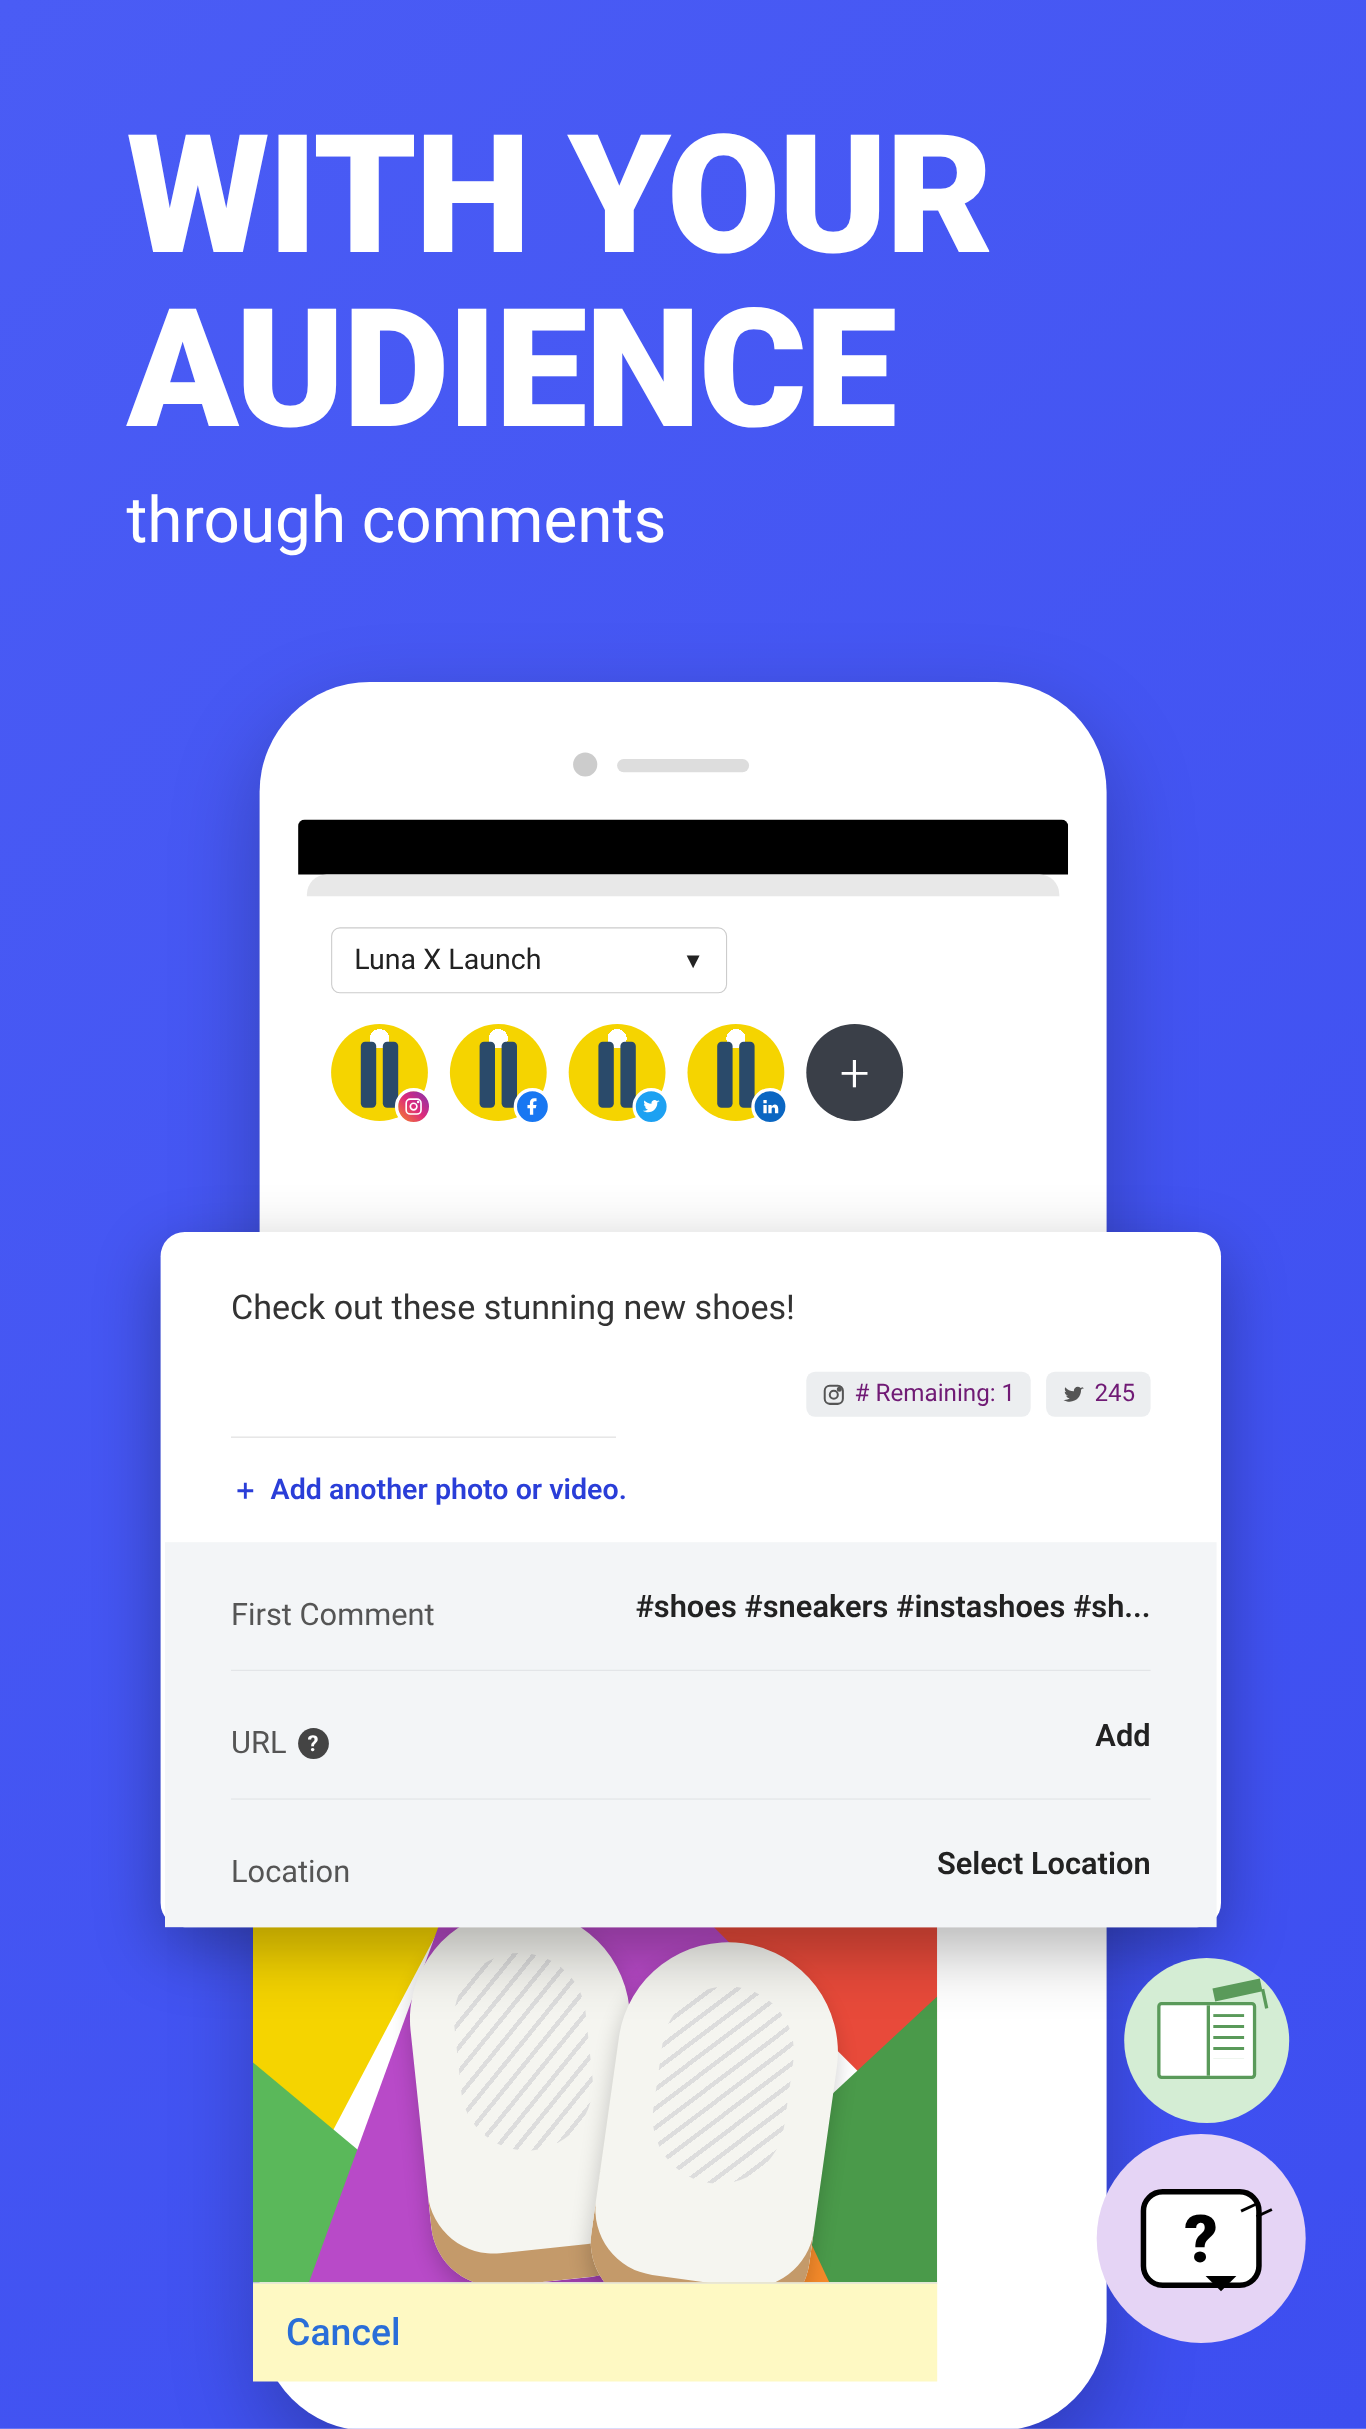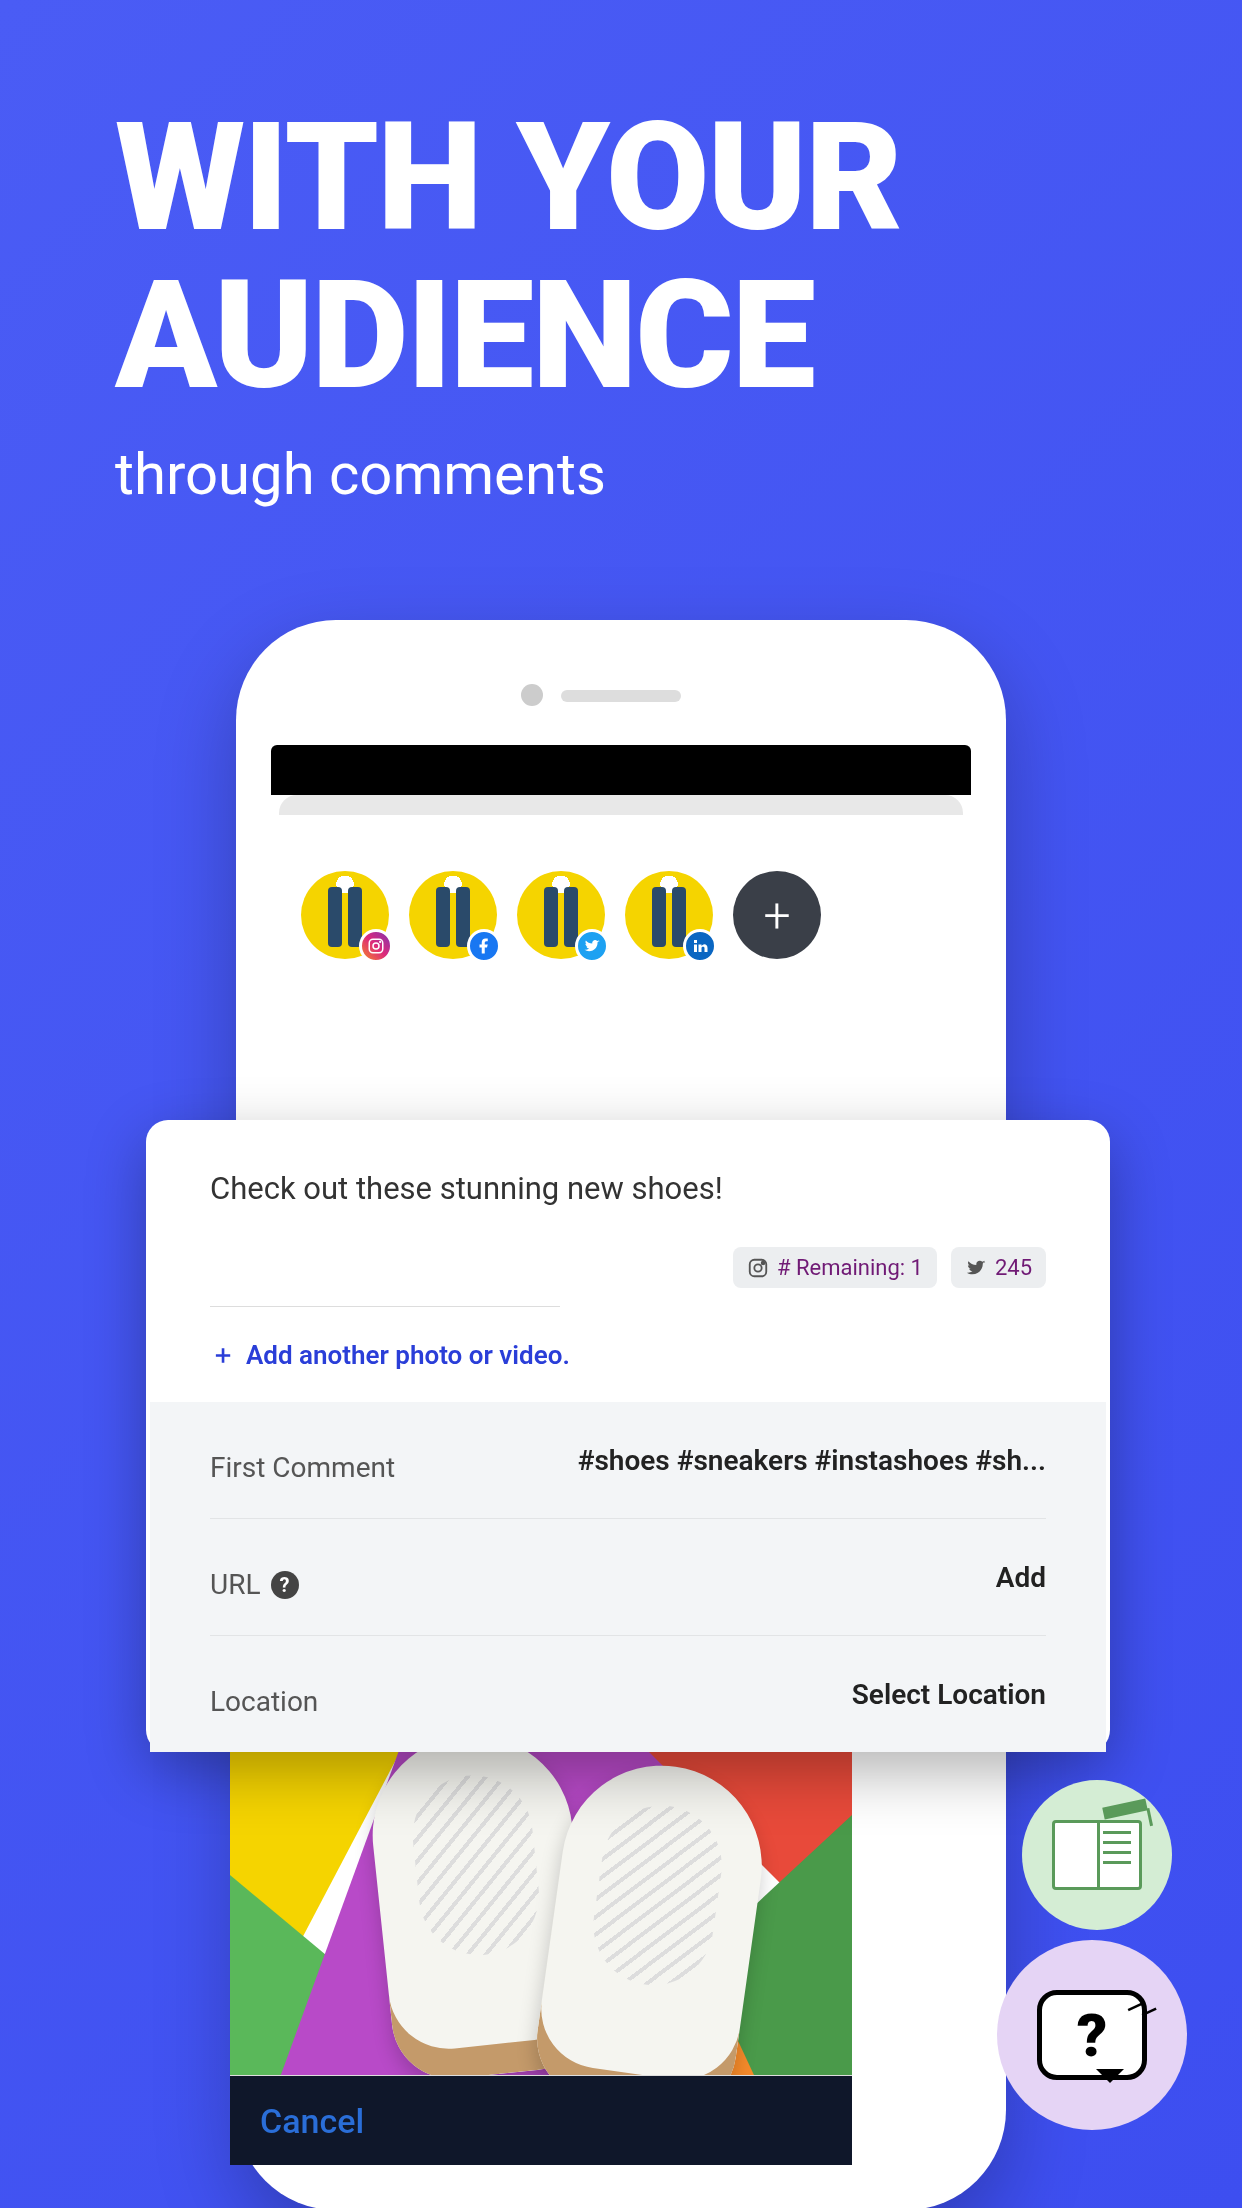--- a/index.html
+++ b/index.html
@@ -179,21 +179,21 @@
     content: ""; position: absolute; top: 40px; left: 50%; transform: translateX(-50%);
     width: 120px; height: 180px; border-radius: 60px;
     background: repeating-linear-gradient(135deg,#ddd 0 4px,#f5f5f0 4px 14px);
   }
   .cancel-bar {
     position: absolute;
     top: 2075px;
     left: 230px;
     width: 622px;
     height: 90px;
-    background: #0f172a;
+    background: #fef9c3;
     border-top: 1px solid #ddd;
     display: flex; align-items: center; padding: 0 30px;
     font-size: 34px; color: #2a6ed8; font-weight: 500;
     z-index: 5;
   }
   .fab {
     position: absolute; border-radius: 50%;
     display: flex; align-items: center; justify-content: center;
     z-index: 20;
   }
@@ -253,20 +253,24 @@
   <div class="headline-big">WITH YOUR</div>
   <div class="headline-big">AUDIENCE</div>
   <div class="headline-sub">through comments</div>
 </div>
 
 <div class="phone">
   <div class="screen">
     <div class="status-black"></div>
     <div class="sheet-top"></div>
     <div class="sheet">
+      <div class="dropdown">
+        <span>Luna X Launch</span>
+        <span class="caret">▼</span>
+      </div>
       <div class="avatars">
         <div class="avatar">
           <div class="legs">
               <span></span>
               <span></span>
             </div>
           <div class="badge ig">
             <svg viewBox="0 0 24 24">
                 <rect x="3" y="3" width="18" height="18" rx="5" fill="none" stroke="#fff" stroke-width="2"></rect>
                 <circle cx="12" cy="12" r="4" fill="none" stroke="#fff" stroke-width="2"></circle>

